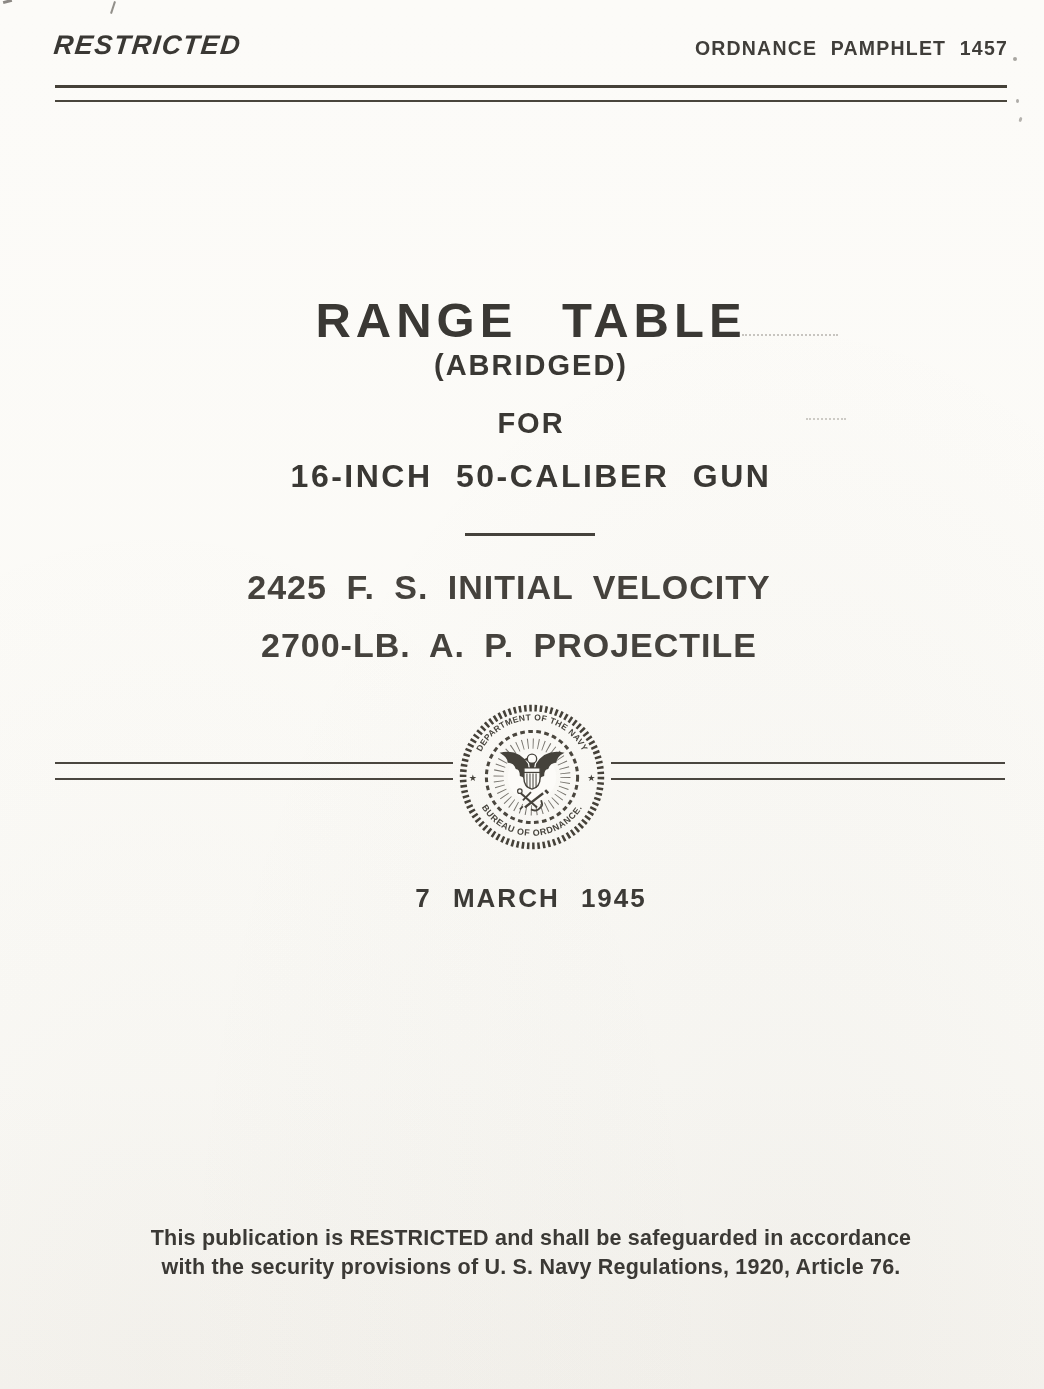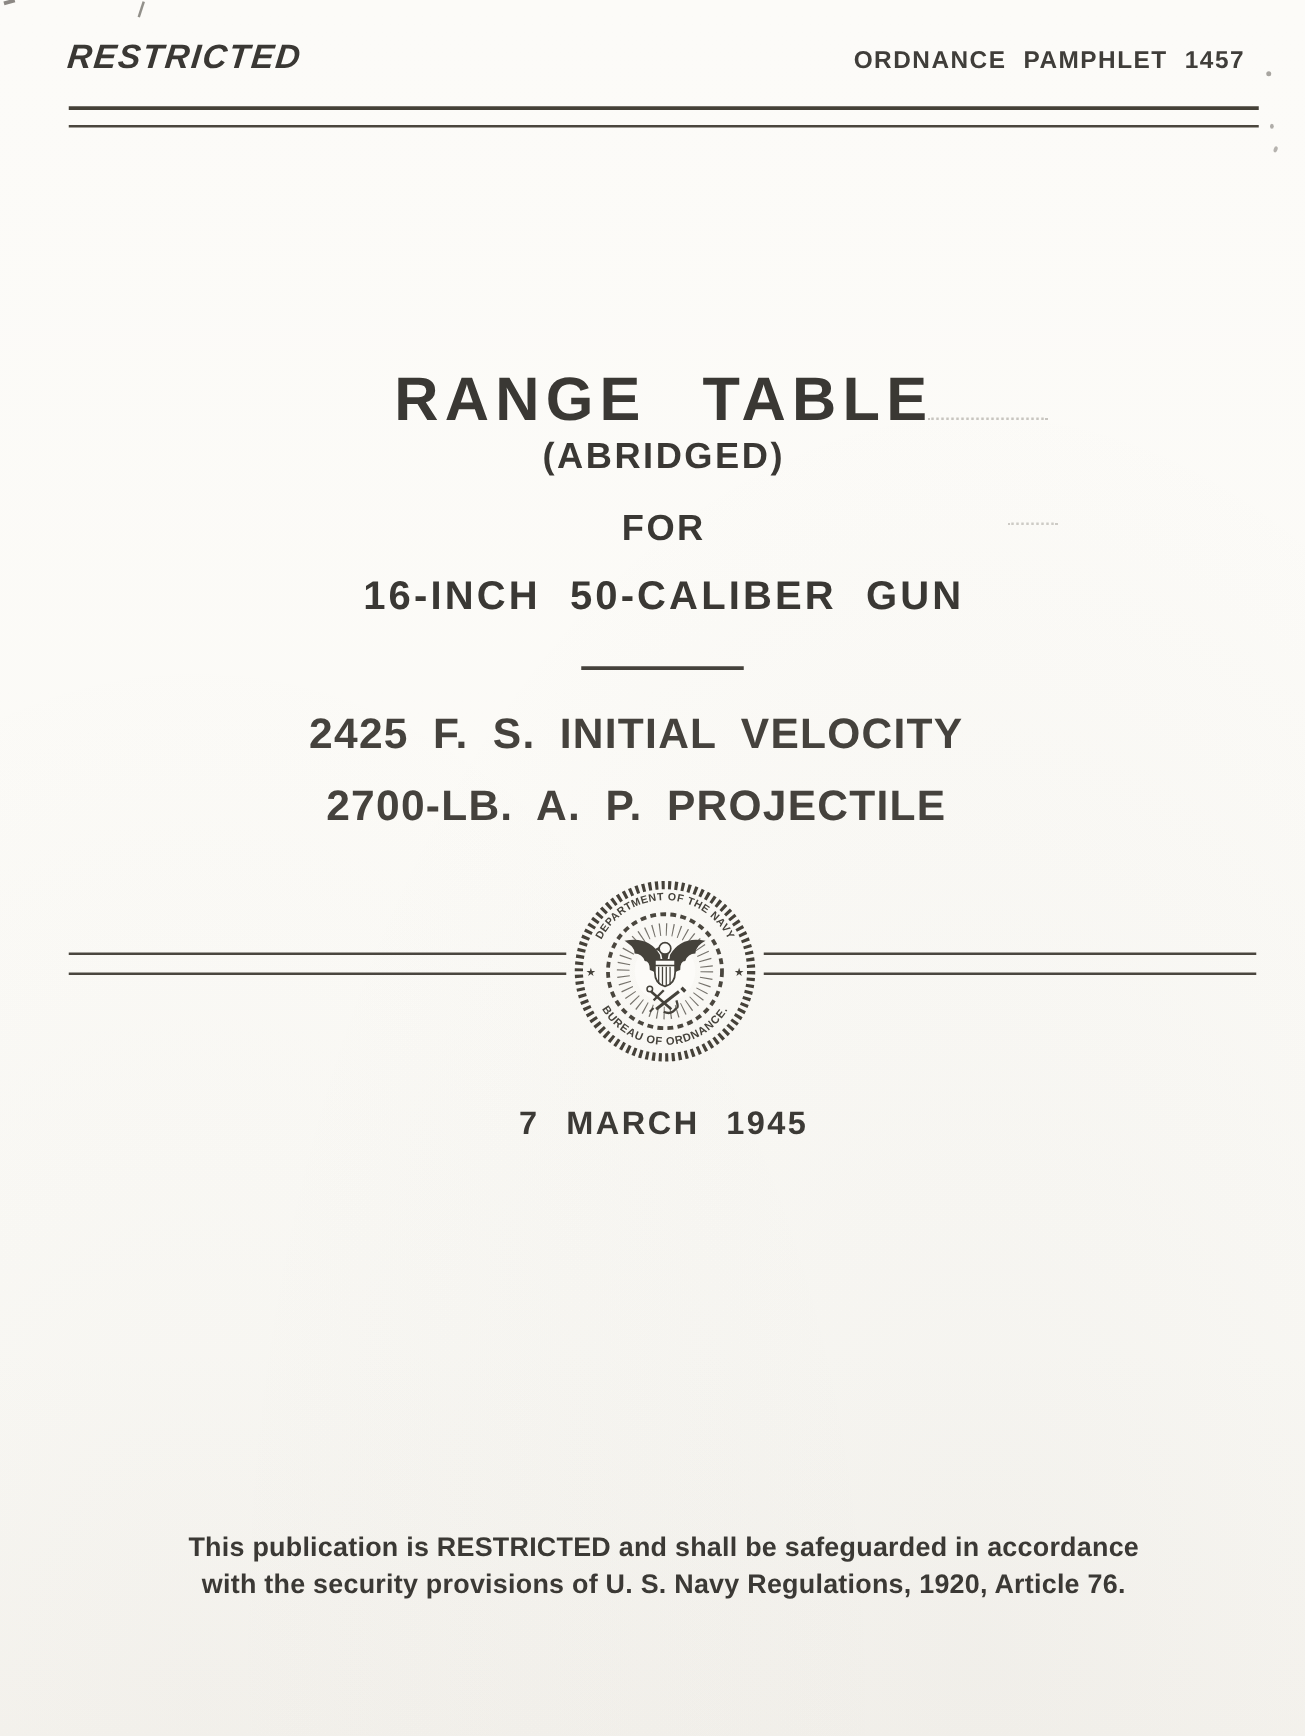--- a/index.html
+++ b/index.html
@@ -18,21 +18,21 @@
   }
   .abs{position:absolute;}
   .ctr{left:9px;width:1044px;text-align:center;}
 
   .classification{
     left:54px;top:30px;
     font-size:27px;font-weight:700;font-style:italic;
     letter-spacing:1.5px;color:#3a3834;transform:skewX(-6deg);
   }
   .pamphlet{
-    right:48px;top:37px;
+    right:36px;top:37px;
     font-size:19.5px;font-weight:700;letter-spacing:1.2px;word-spacing:7px;
     color:#403e3a;
     text-align:right;
   }
   .top-rule{
     left:55px;top:85px;width:952px;height:12px;
     border-top:3px solid #454138;border-bottom:2px solid #4a463d;
   }
 
   .title-1{top:292px;font-size:49px;font-weight:700;letter-spacing:5px;word-spacing:26px;color:#3a3834;}

